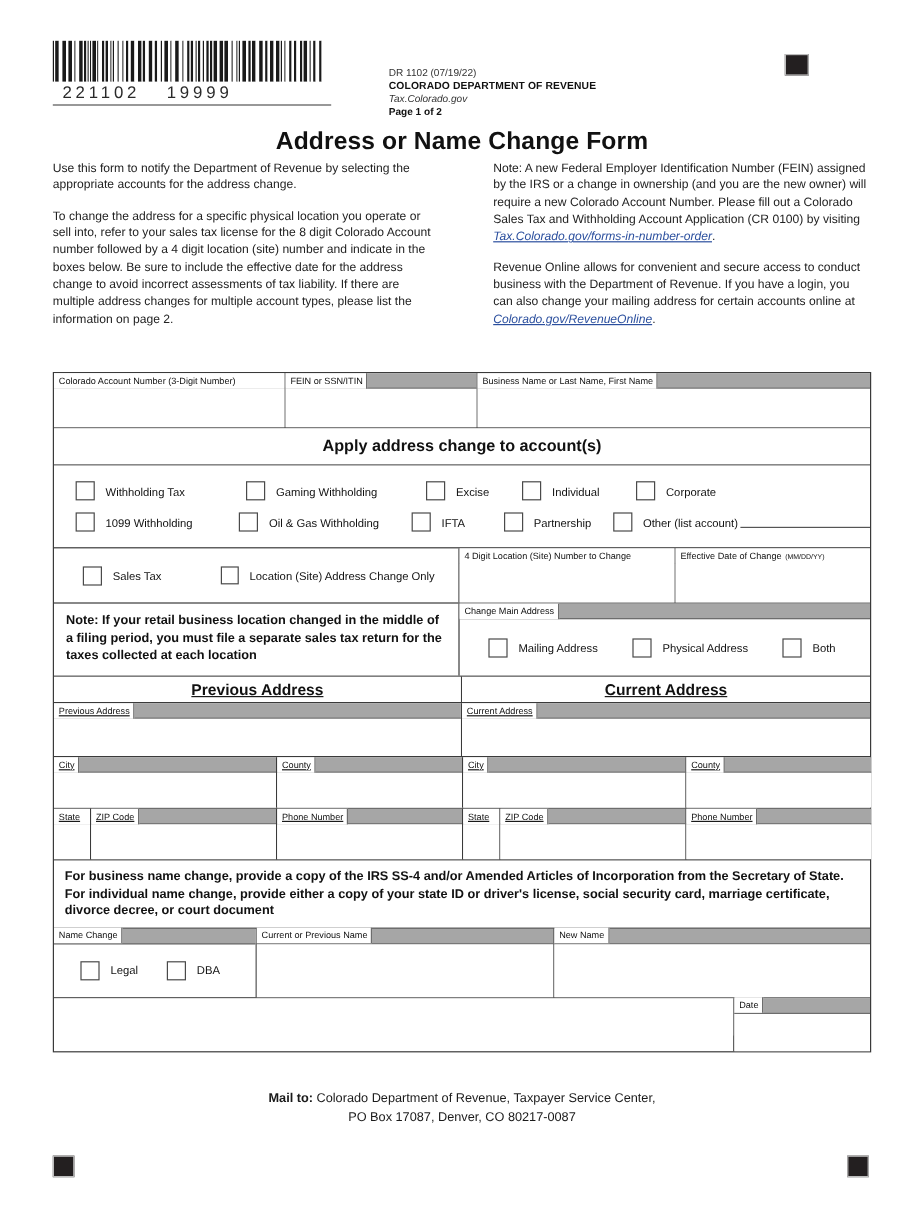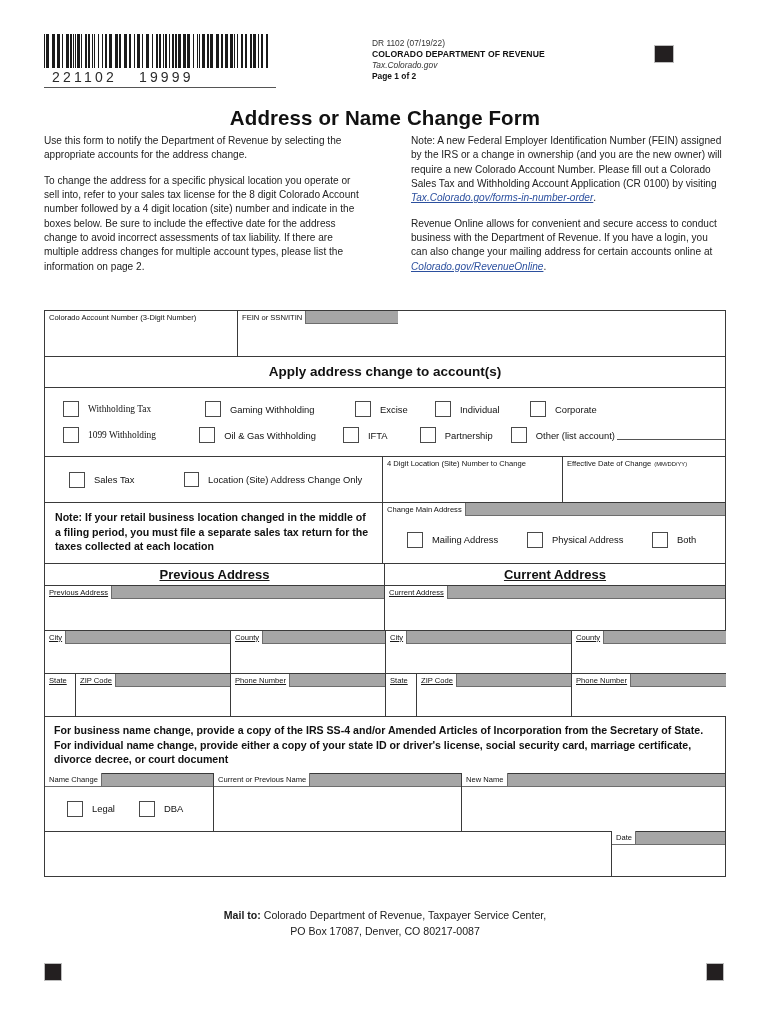--- a/index.html
+++ b/index.html
@@ -41,21 +41,21 @@
     font-family: "Liberation Sans", sans-serif;
     font-size: 14px;
     letter-spacing: 3.2px;
     color: #2a2a2a;
     padding-left: 8px;
     margin-top: 1px;
   }
   .barcode-num span.gap { display: inline-block; width: 22px; }
   .barcode-rule { border-bottom: 1.5px solid #555; width: 232px; margin-top: 2px; }
 
-  .header-meta { position: absolute; left: 280px; top: 4px; line-height: 1.28; margin-left: 48px; }
+  .header-meta { position: absolute; left: 280px; top: 21px; line-height: 1.28; }
   .hm1 { font-size: 8.4px; color: #333; }
   .hm2 { font-size: 8.6px; font-weight: bold; color: #111; letter-spacing: .1px; }
   .hm3 { font-size: 8.4px; font-style: italic; color: #333; }
   .hm4 { font-size: 8.4px; font-weight: bold; color: #111; }
 
   
   .form-title {
     position: absolute; left: 0; top: 106px; width: 770px;
     text-align: center;
     font-size: 20.5px; font-weight: bold; color: #111;
@@ -110,21 +110,21 @@
   .chk-row { display: flex; align-items: center; height: 26px; padding-left: 18px; }
   .chk-item { display: flex; align-items: center; }
   .cbox {
     width: 16px; height: 16px;
     border: 1.2px solid #4a4a4a;
     background: #fff;
     flex: 0 0 auto;
   }
   .cbox.sm { width: 15px; height: 15px; }
   .chk-label { font-size: 9.4px; color: #111; margin-left: 9px; white-space: nowrap; }
-  .w1 { width: 142px; font-family: Liberation Serif, serif; } .w2 { width: 150px; } .w3 { width: 80px; } .w4 { width: 95px; }
+  .w1 { width: 142px; } .w2 { width: 150px; } .w3 { width: 80px; } .w4 { width: 95px; }
   .fillline { display: inline-block; border-bottom: 1px solid #555; width: 108px; height: 9px; margin-left: 2px; }
 
   
   .note-block {
     font-size: 10.6px; font-weight: bold; color: #111;
     line-height: 1.38; padding: 7px 10px 7px 10px;
   }
 
   .sec-title {
     text-align: center; font-size: 13px; font-weight: bold; color: #111;
@@ -297,20 +297,26 @@
     <div class="row brow">
       <div class="cell" style="width:193px">
         <div class="lblbar full">
             <span class="tag">Colorado Account Number (3-Digit Number)</span>
           </div>
         <div class="fieldbox"></div>
       </div>
       <div class="cell" style="width:160px">
         <div class="lblbar">
             <span class="tag">FEIN or SSN/ITIN</span>
+          </div>
+        <div class="fieldbox"></div>
+      </div>
+      <div class="cell" style="width:327px">
+        <div class="lblbar">
+            <span class="tag">Business Name or Last Name, First Name</span>
           </div>
         <div class="fieldbox"></div>
       </div>
     </div>
 
     <div class="banner brow">Apply address change to account(s)</div>
 
     <div class="chk-area brow">
       <div class="chk-row">
         <div class="chk-item w1">

